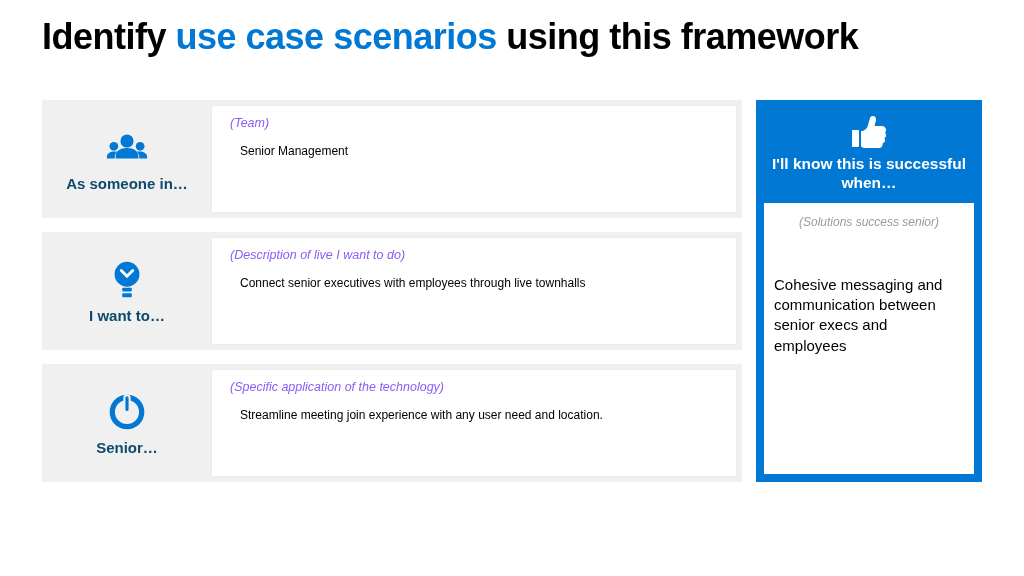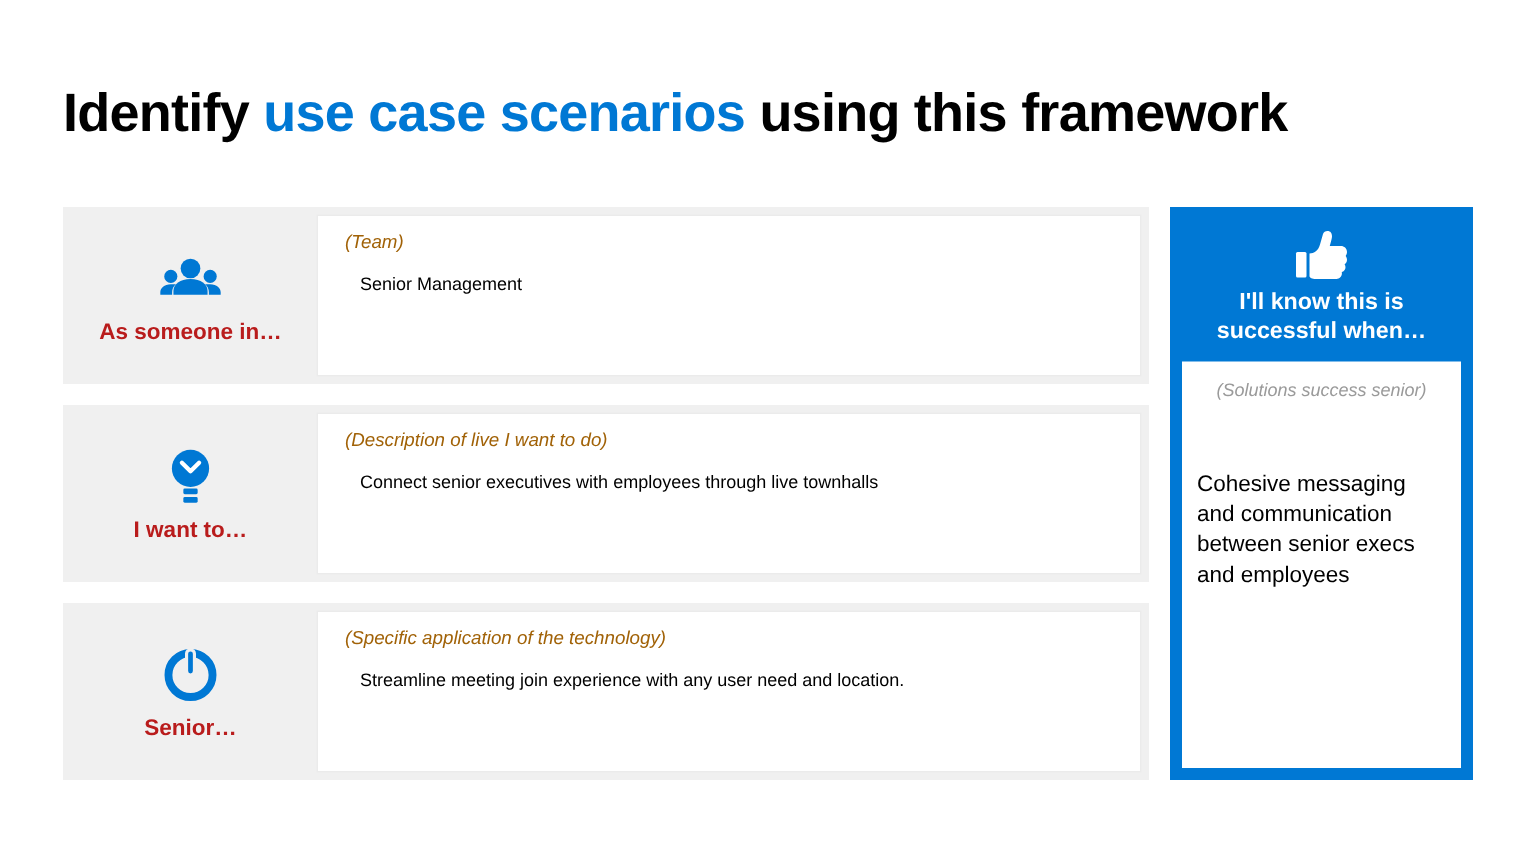--- a/index.html
+++ b/index.html
@@ -1,29 +1,29 @@
 <!DOCTYPE html>
 <html><head>
 <meta charset="utf-8">
 <style>
   * { box-sizing: border-box; margin: 0; padding: 0; }
   html, body { width: 1024px; height: 576px; font-family: "Segoe UI", Arial, sans-serif; background: #fff; color: #000; }
-  .slide { position: relative; width: 1024px; height: 576px; padding: 54px 42px 32px 42px; }
+  .slide { position: relative; width: 1024px; height: 576px; padding: 16px 42px 32px 42px; }
   .title { font-size: 36px; font-weight: 700; letter-spacing: -0.5px; }
   .title .accent { color: #0078d4; }
   .content { display: flex; margin-top: 42px; gap: 14px; }
   .left-col { flex: 1; display: flex; flex-direction: column; gap: 14px; }
   .row { display: flex; background: #f0f0f0; height: 118px; }
   .label-cell { width: 170px; display: flex; flex-direction: column; align-items: center; justify-content: center; gap: 6px; padding: 8px 4px; }
   .label-cell svg { width: 42px; height: 42px; }
-  .label-text { color: #b91c1c; font-weight: 600; font-size: 15px; text-align: center; }
+  .label-text { color: #0c4a6e; font-weight: 600; font-size: 15px; text-align: center; }
   .value-cell { flex: 1; background: #fff; margin: 6px 6px 6px 0; padding: 10px 18px 10px 18px; display: flex; flex-direction: column; box-shadow: 0 0 0 1px rgba(0,0,0,0.02); }
-  .hint { color: #a16207; font-style: italic; font-size: 12.5px; }
+  .hint { color: #8b5cf6; font-style: italic; font-size: 12.5px; }
   .value-text { font-size: 12px; margin-top: 14px; margin-left: 10px; }
-  .right-col { width: 202px; background: #0078d4; display: flex; flex-direction: column; align-items: center; padding: 14px 8px 8px 8px; }
+  .right-col { width: 226px; background: #0078d4; display: flex; flex-direction: column; align-items: center; padding: 14px 8px 8px 8px; }
   .right-col svg { width: 40px; height: 36px; fill: #fff; }
   .right-title { color: #fff; font-weight: 600; font-size: 15.5px; text-align: center; margin-top: 4px; line-height: 1.25; }
   .right-box { background: #fff; margin-top: 10px; flex: 1; width: 100%; padding: 12px 10px; display: flex; flex-direction: column; }
   .right-hint { color: #9a9a9a; font-style: italic; font-size: 12px; text-align: center; }
   .right-value { font-size: 15px; text-align: left; margin-top: 46px; line-height: 1.35; }
 </style>
 </head>
 <body>
 
 <div class="slide">

